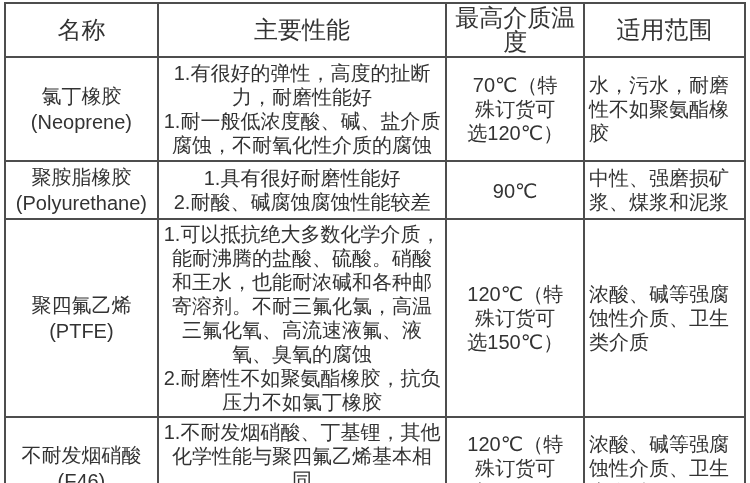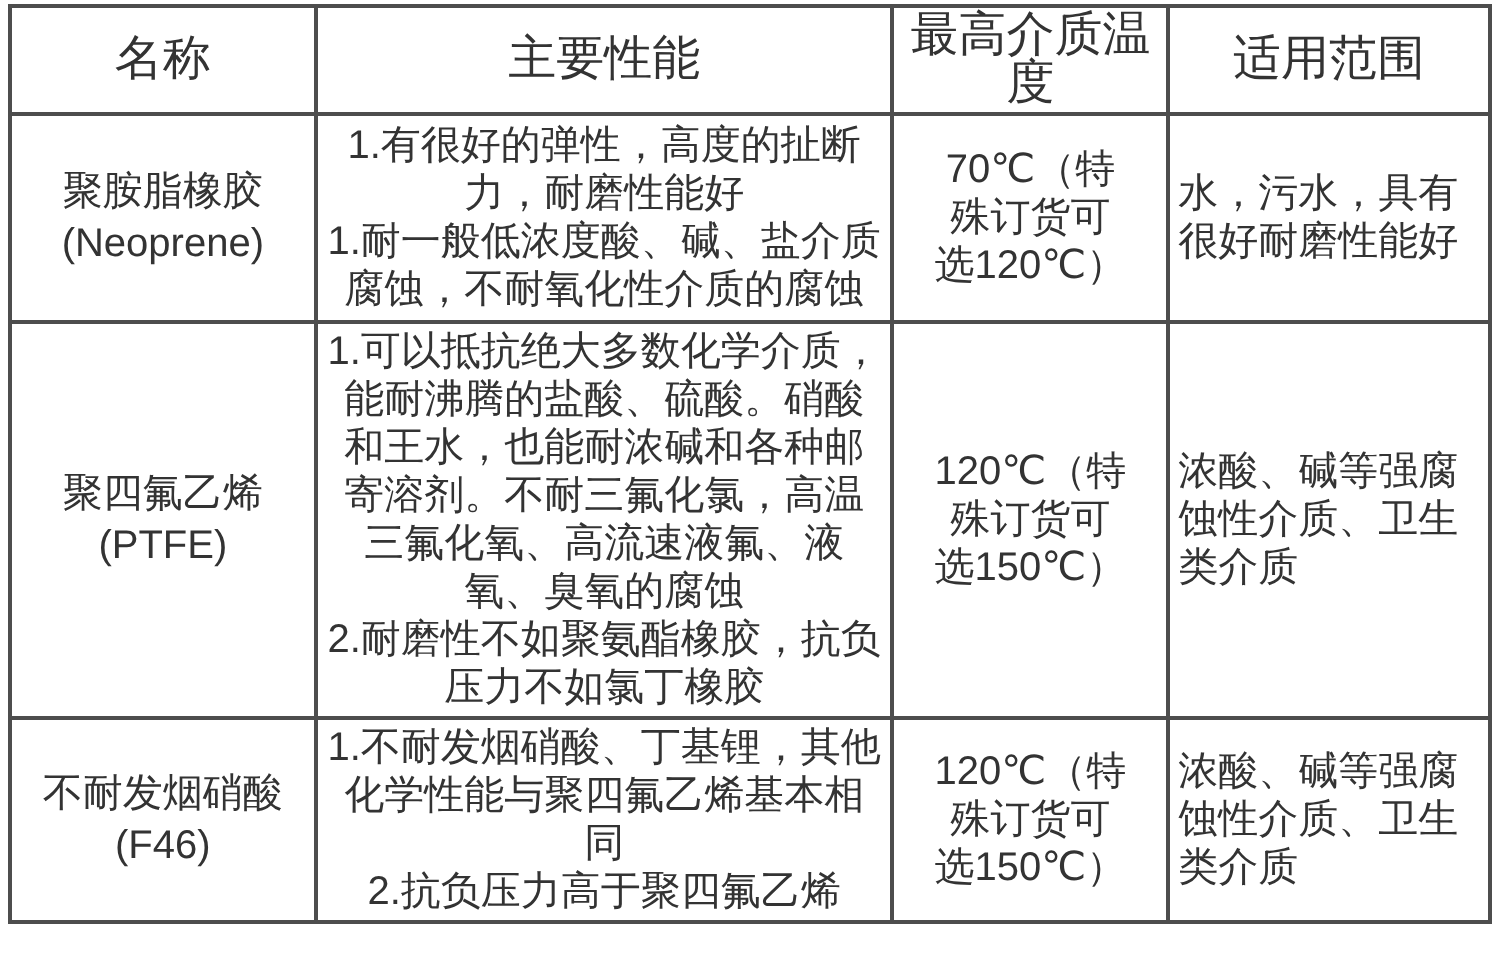--- a/index.html
+++ b/index.html
@@ -79,31 +79,45 @@
     <tr>
       <th class="hdr">名称</th>
       <th class="hdr">主要性能</th>
       <th class="hdr">最高介质温度</th>
       <th class="hdr">适用范围</th>
     </tr>
   </thead>
   <tbody>
     <tr class="r1">
       <td class="name-cell">
-        <div>聚胺脂橡胶</div>
+        <div>氯丁橡胶</div>
         <div>(Neoprene)</div>
       </td>
       <td class="perf-cell">
         <div>1.有很好的弹性，高度的扯断力，耐磨性能好</div>
         <div>1.耐一般低浓度酸、碱、盐介质腐蚀，不耐氧化性介质的腐蚀</div>
       </td>
       <td class="temp-cell">
         <span class="temp-block">70℃（特殊订货可选120℃）</span>
       </td>
-      <td class="range-cell">水，污水，具有很好耐磨性能好</td>
+      <td class="range-cell">水，污水，耐磨性不如聚氨酯橡胶</td>
+    </tr>
+    <tr class="r2">
+      <td class="name-cell">
+        <div>聚胺脂橡胶</div>
+        <div>(Polyurethane)</div>
+      </td>
+      <td class="perf-cell">
+        <div>1.具有很好耐磨性能好</div>
+        <div>2.耐酸、碱腐蚀腐蚀性能较差</div>
+      </td>
+      <td class="temp-cell">
+        <span class="temp-block">90℃</span>
+      </td>
+      <td class="range-cell">中性、强磨损矿浆、煤浆和泥浆</td>
     </tr>
     <tr class="r3">
       <td class="name-cell">
         <div>聚四氟乙烯</div>
         <div>(PTFE)</div>
       </td>
       <td class="perf-cell">
         <div>1.可以抵抗绝大多数化学介质，能耐沸腾的盐酸、硫酸。硝酸和王水，也能耐浓碱和各种邮寄溶剂。不耐三氟化氯，高温三氟化氧、高流速液氟、液氧、臭氧的腐蚀</div>
         <div>2.耐磨性不如聚氨酯橡胶，抗负压力不如氯丁橡胶</div>
       </td>

